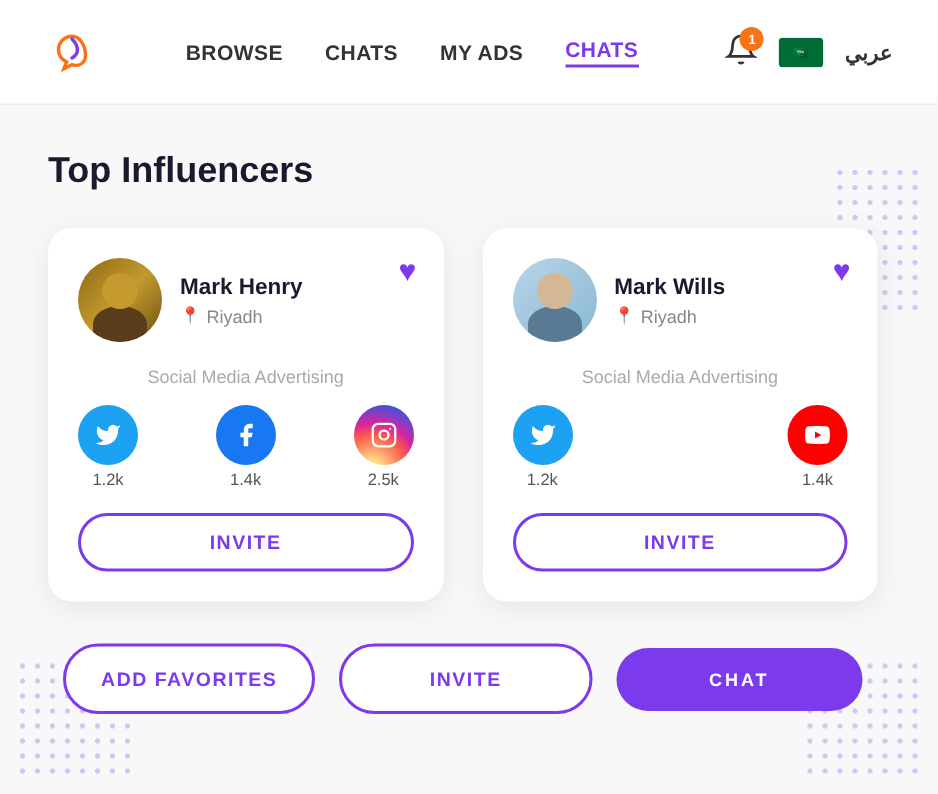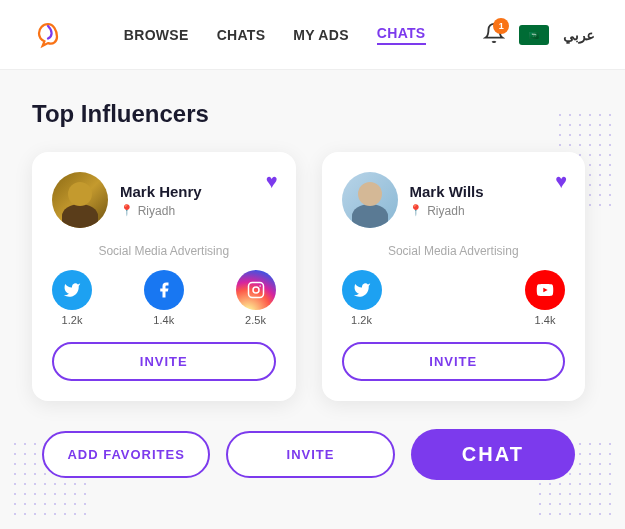--- a/index.html
+++ b/index.html
@@ -330,21 +330,21 @@
       cursor: pointer;
       text-transform: uppercase;
     }
     .action-btn-filled {
       flex: 1;
       padding: 14px 20px;
       border: none;
       border-radius: 50px;
       background: #7c3aed;
       color: #fff;
-      font-size: 20px;
+      font-size: 12px;
       font-weight: 700;
       letter-spacing: 2px;
       cursor: pointer;
       text-transform: uppercase;
     }
 
     
     .pin-icon {
       font-size: 11px;
       color: #888;

